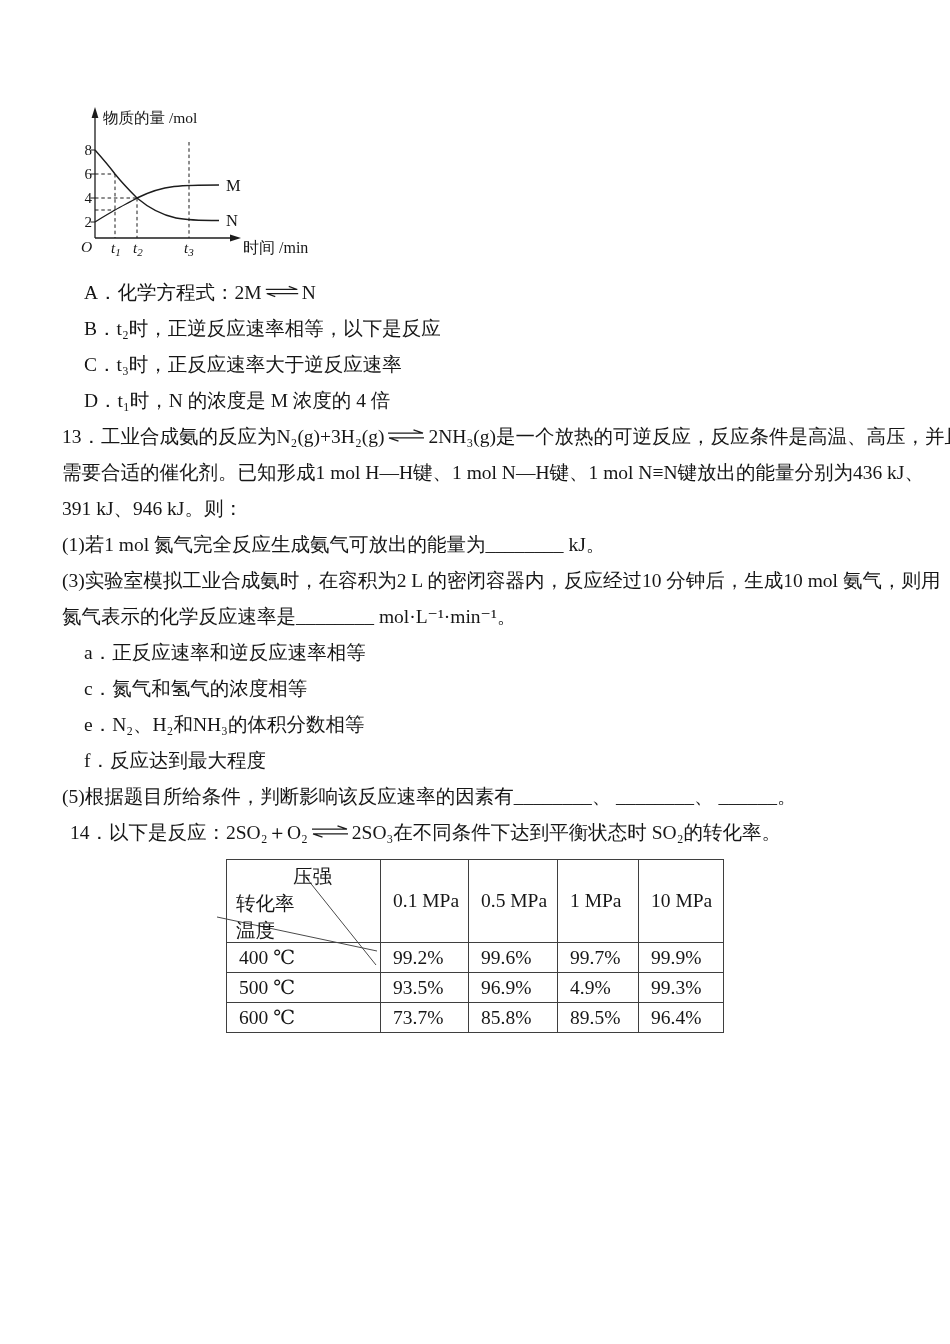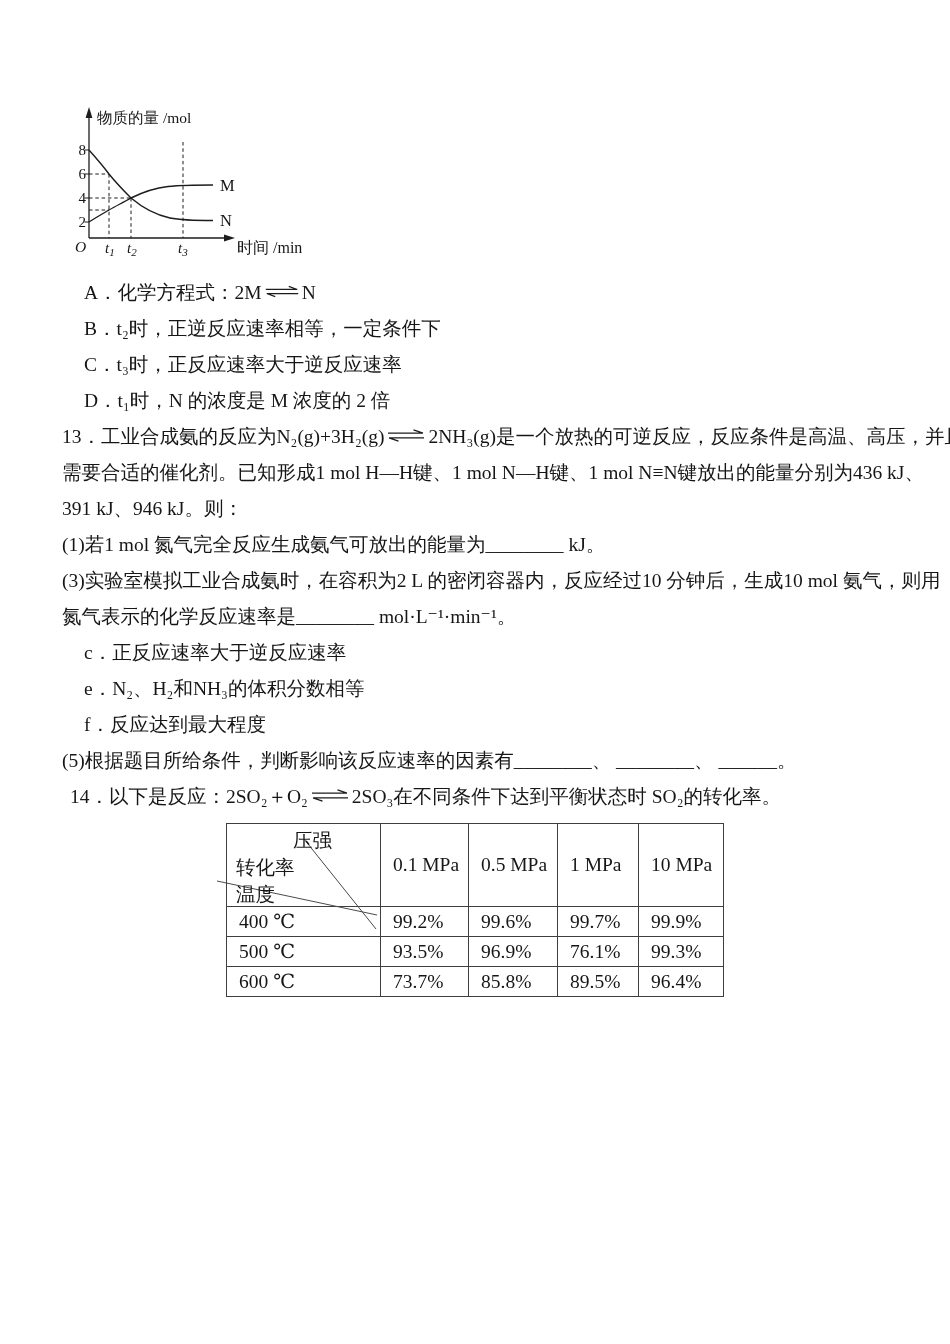--- a/index.html
+++ b/index.html
@@ -6,21 +6,21 @@
   body{
     width:950px;height:1344px;background:#ffffff;color:#161616;
     font-family:"Liberation Serif","DejaVu Serif",serif;
     font-size:19.5px;
   }
   .page{position:relative;width:950px;height:1344px;background:#ffffff;overflow:hidden}
   .content{padding:104px 28px 0 62px}
   .line{line-height:36px;white-space:nowrap}
   .opt{padding-left:22px}
   .q14line{padding-left:8px}
-  .chart-wrap{margin:0 0 8px 12px}
+  .chart-wrap{margin:0 0 8px 18px}
   svg text{font-family:"Liberation Serif","DejaVu Serif",serif;fill:#161616}
   .eq-arrow{display:inline-block;width:40px;height:13px;vertical-align:1px;margin:0 2px}
   .eq-arrow-sm{width:36px}
   table.conv{border-collapse:collapse;margin:8px 0 6px 164px;table-layout:fixed}
   table.conv td{
     border:1px solid #3f3f3f;padding:0 0 0 12px;vertical-align:middle;
     font-size:19.5px;color:#161616;background:#fff;
   }
   td.c0{width:141px}
   td.c1{width:75px}
@@ -83,39 +83,40 @@
     </div>
 
     <div class="line opt">
       <span>A．化学方程式：2M</span><svg class="eq-arrow eq-arrow-sm" viewBox="0 0 40 13">
           <g stroke="#1c1c1c" stroke-width="1.3" fill="none">
             <path d="M2,4.2 L37,4.2 M37,4.2 L27.5,0.8"></path>
             <path d="M3,8.8 L38,8.8 M3,8.8 L12.5,12.2"></path>
           </g>
         </svg><span>N</span>
     </div>
-    <div class="line opt"><span>B．t₂时，正逆反应速率相等，一定条件下</span></div>
+    <div class="line opt"><span>B．t₂时，正逆反应速率相等，以下是反应</span></div>
     <div class="line opt"><span>C．t₃时，正反应速率大于逆反应速率</span></div>
-    <div class="line opt"><span>D．t₁时，N 的浓度是 M 浓度的 2 倍</span></div>
+    <div class="line opt"><span>D．t₁时，N 的浓度是 M 浓度的 4 倍</span></div>
 
     <div class="line">
       <span>13．工业合成氨的反应为N₂(g)+3H₂(g)</span><svg class="eq-arrow" viewBox="0 0 40 13">
           <g stroke="#1c1c1c" stroke-width="1.3" fill="none">
             <path d="M2,4.2 L37,4.2 M37,4.2 L27.5,0.8"></path>
             <path d="M3,8.8 L38,8.8 M3,8.8 L12.5,12.2"></path>
           </g>
         </svg><span>2NH₃(g)是一个放热的可逆反应，反应条件是高温、高压，并且</span>
     </div>
     <div class="line"><span>需要合适的催化剂。已知形成1 mol H—H键、1 mol N—H键、1 mol N≡N键放出的能量分别为436 kJ、</span></div>
     <div class="line"><span>391 kJ、946 kJ。则：</span></div>
     <div class="line"><span>(1)若1 mol 氮气完全反应生成氨气可放出的能量为________ kJ。</span></div>
     <div class="line"><span>(3)实验室模拟工业合成氨时，在容积为2 L 的密闭容器内，反应经过10 分钟后，生成10 mol 氨气，则用</span></div>
     <div class="line"><span>氮气表示的化学反应速率是________ mol·L⁻¹·min⁻¹。</span></div>
 
-    <div class="line opt"><span>c．正反应速率大于逆反应速率</span></div>
+    <div class="line opt"><span>a．正反应速率和逆反应速率相等</span></div>
+    <div class="line opt"><span>c．氮气和氢气的浓度相等</span></div>
     <div class="line opt"><span>e．N₂、H₂和NH₃的体积分数相等</span></div>
     <div class="line opt"><span>f．反应达到最大程度</span></div>
 
     <div class="line"><span>(5)根据题目所给条件，判断影响该反应速率的因素有________、 ________、 ______。</span></div>
 
     <div class="line q14line">
       <span>14．以下是反应：2SO₂＋O₂</span><svg class="eq-arrow" viewBox="0 0 40 13">
           <g stroke="#1c1c1c" stroke-width="1.3" fill="none">
             <path d="M2,4.2 L37,4.2 M37,4.2 L27.5,0.8"></path>
             <path d="M3,8.8 L38,8.8 M3,8.8 L12.5,12.2"></path>
@@ -146,21 +147,21 @@
         <td class="c0">400 ℃</td>
         <td>99.2%</td>
         <td>99.6%</td>
         <td>99.7%</td>
         <td>99.9%</td>
       </tr>
       <tr class="datarow">
         <td class="c0">500 ℃</td>
         <td>93.5%</td>
         <td>96.9%</td>
-        <td>76.1%</td>
+        <td>4.9%</td>
         <td>99.3%</td>
       </tr>
       <tr class="datarow">
         <td class="c0">600 ℃</td>
         <td>73.7%</td>
         <td>85.8%</td>
         <td>89.5%</td>
         <td>96.4%</td>
       </tr>
     </tbody>

